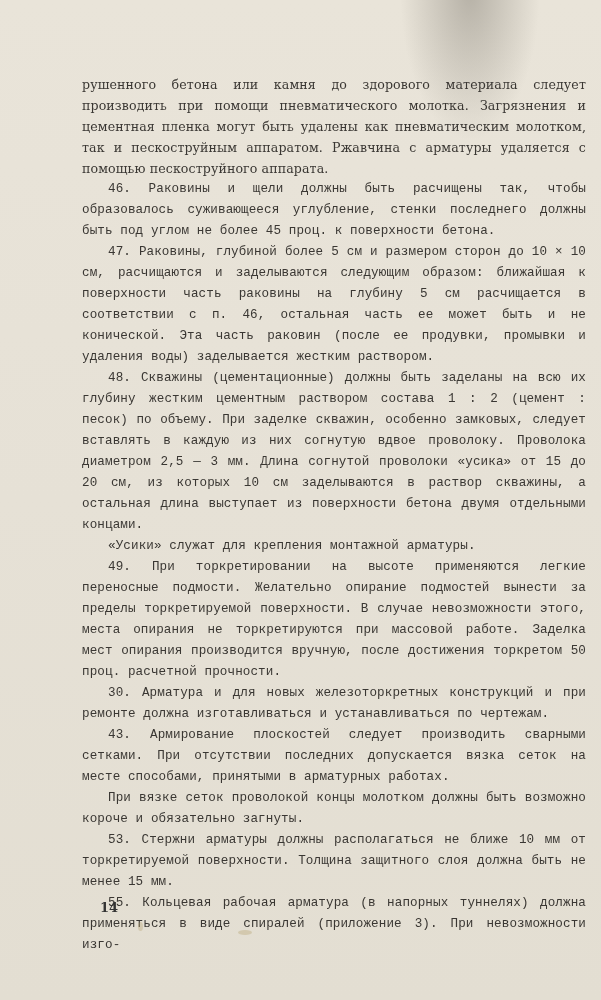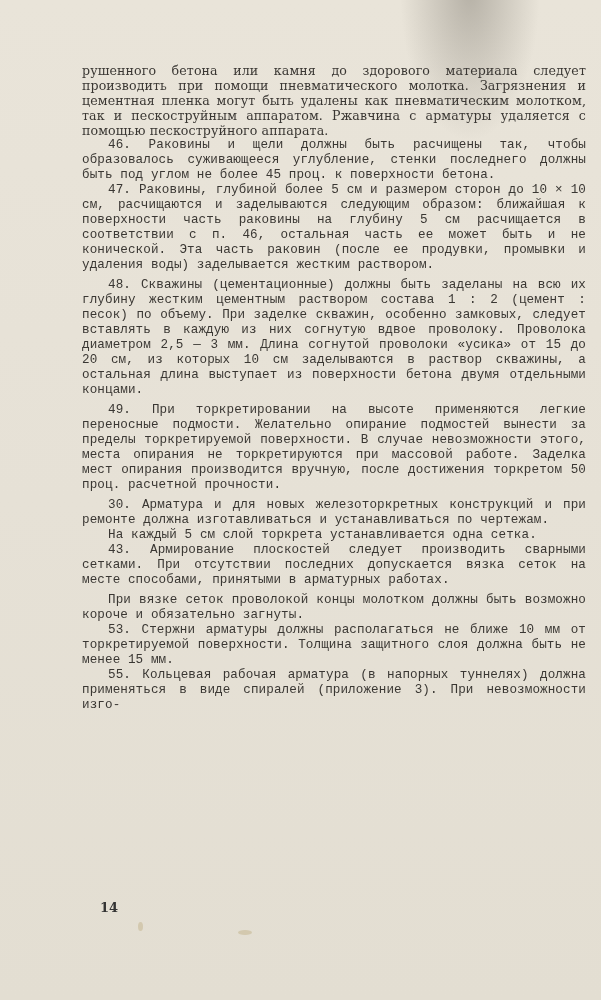--- a/index.html
+++ b/index.html
@@ -20,37 +20,36 @@
     left: 0; top: 0;
     width: 601px;
     height: 1000px;
     background:
       radial-gradient(ellipse at 470px -10px, rgba(120,115,105,0.45) 0px, rgba(120,115,105,0.0) 70px),
       linear-gradient(180deg, #e9e4d9 0%, #e6e1d6 50%, #e3ded2 100%);
   }
   .text-block {
     position: absolute;
     left: 82px;
-    top: 63px;
+    top: 74px;
     width: 504px;
     font-size: 12.6px;
-    line-height: 15px;
+    line-height: 21px;
     text-align: justify;
     letter-spacing: 0.1px;
   }
   .para {
     margin: 0;
     text-indent: 0;
   }
   .para.indent {
     text-indent: 26px;
     font-family: Liberation Mono, monospace;
   }
   .para.gap {
-    margin-top: 5px;
   }
   .page-number {
     position: absolute;
     left: 100px;
     top: 900px;
     font-size: 13px;
     font-weight: bold;
     color: #333;
   }
   .stain {
@@ -61,23 +60,23 @@
 </style>
 </head>
 <body>
 
 <div class="page">
   <div class="text-block">
     <p class="para">рушенного бетона или камня до здорового материала следует производить при помощи пневматического молотка. Загрязнения и цементная пленка могут быть удалены как пневматическим молотком, так и пескоструйным аппаратом. Ржавчина с арматуры удаляется с помощью пескоструйного аппарата.</p>
     <p class="para indent">46. Раковины и щели должны быть расчищены так, чтобы образовалось суживающееся углубление, стенки последнего должны быть под углом не более 45 проц. к поверхности бетона.</p>
     <p class="para indent">47. Раковины, глубиной более 5 см и размером сторон до 10 × 10 см, расчищаются и заделываются следующим образом: ближайшая к поверхности часть раковины на глубину 5 см расчищается в соответствии с п. 46, остальная часть ее может быть и не конической. Эта часть раковин (после ее продувки, промывки и удаления воды) заделывается жестким раствором.</p>
     <p class="para indent gap">48. Скважины (цементационные) должны быть заделаны на всю их глубину жестким цементным раствором состава 1 : 2 (цемент : песок) по объему. При заделке скважин, особенно замковых, следует вставлять в каждую из них согнутую вдвое проволоку. Проволока диаметром 2,5 — 3 мм. Длина согнутой проволоки «усика» от 15 до 20 см, из которых 10 см заделываются в раствор скважины, а остальная длина выступает из поверхности бетона двумя отдельными концами.</p>
+    <p class="para indent">«Усики» служат для крепления монтажной арматуры.</p>
     <p class="para indent gap">49. При торкретировании на высоте применяются легкие переносные подмости. Желательно опирание подмостей вынести за пределы торкретируемой поверхности. В случае невозможности этого, места опирания не торкретируются при массовой работе. Заделка мест опирания производится вручную, после достижения торкретом 50 проц. расчетной прочности.</p>
     <p class="para indent gap">30. Арматура и для новых железоторкретных конструкций и при ремонте должна изготавливаться и устанавливаться по чертежам.</p>
-    <p class="para indent">На каждый 5 см слой торкрета устанавливается одна сетка.</p>
     <p class="para indent">43. Армирование плоскостей следует производить сварными сетками. При отсутствии последних допускается вязка сеток на месте способами, принятыми в арматурных работах.</p>
     <p class="para indent gap">При вязке сеток проволокой концы молотком должны быть возможно короче и обязательно загнуты.</p>
     <p class="para indent">53. Стержни арматуры должны располагаться не ближе 10 мм от торкретируемой поверхности. Толщина защитного слоя должна быть не менее 15 мм.</p>
     <p class="para indent">55. Кольцевая рабочая арматура (в напорных туннелях) должна применяться в виде спиралей (приложение 3). При невозможности изго-</p>
   </div>
 
   <div class="page-number">14</div>
 
   <div class="stain" style="left:138px;top:922px;width:5px;height:9px;"></div>
   <div class="stain" style="left:238px;top:930px;width:14px;height:5px;"></div>

